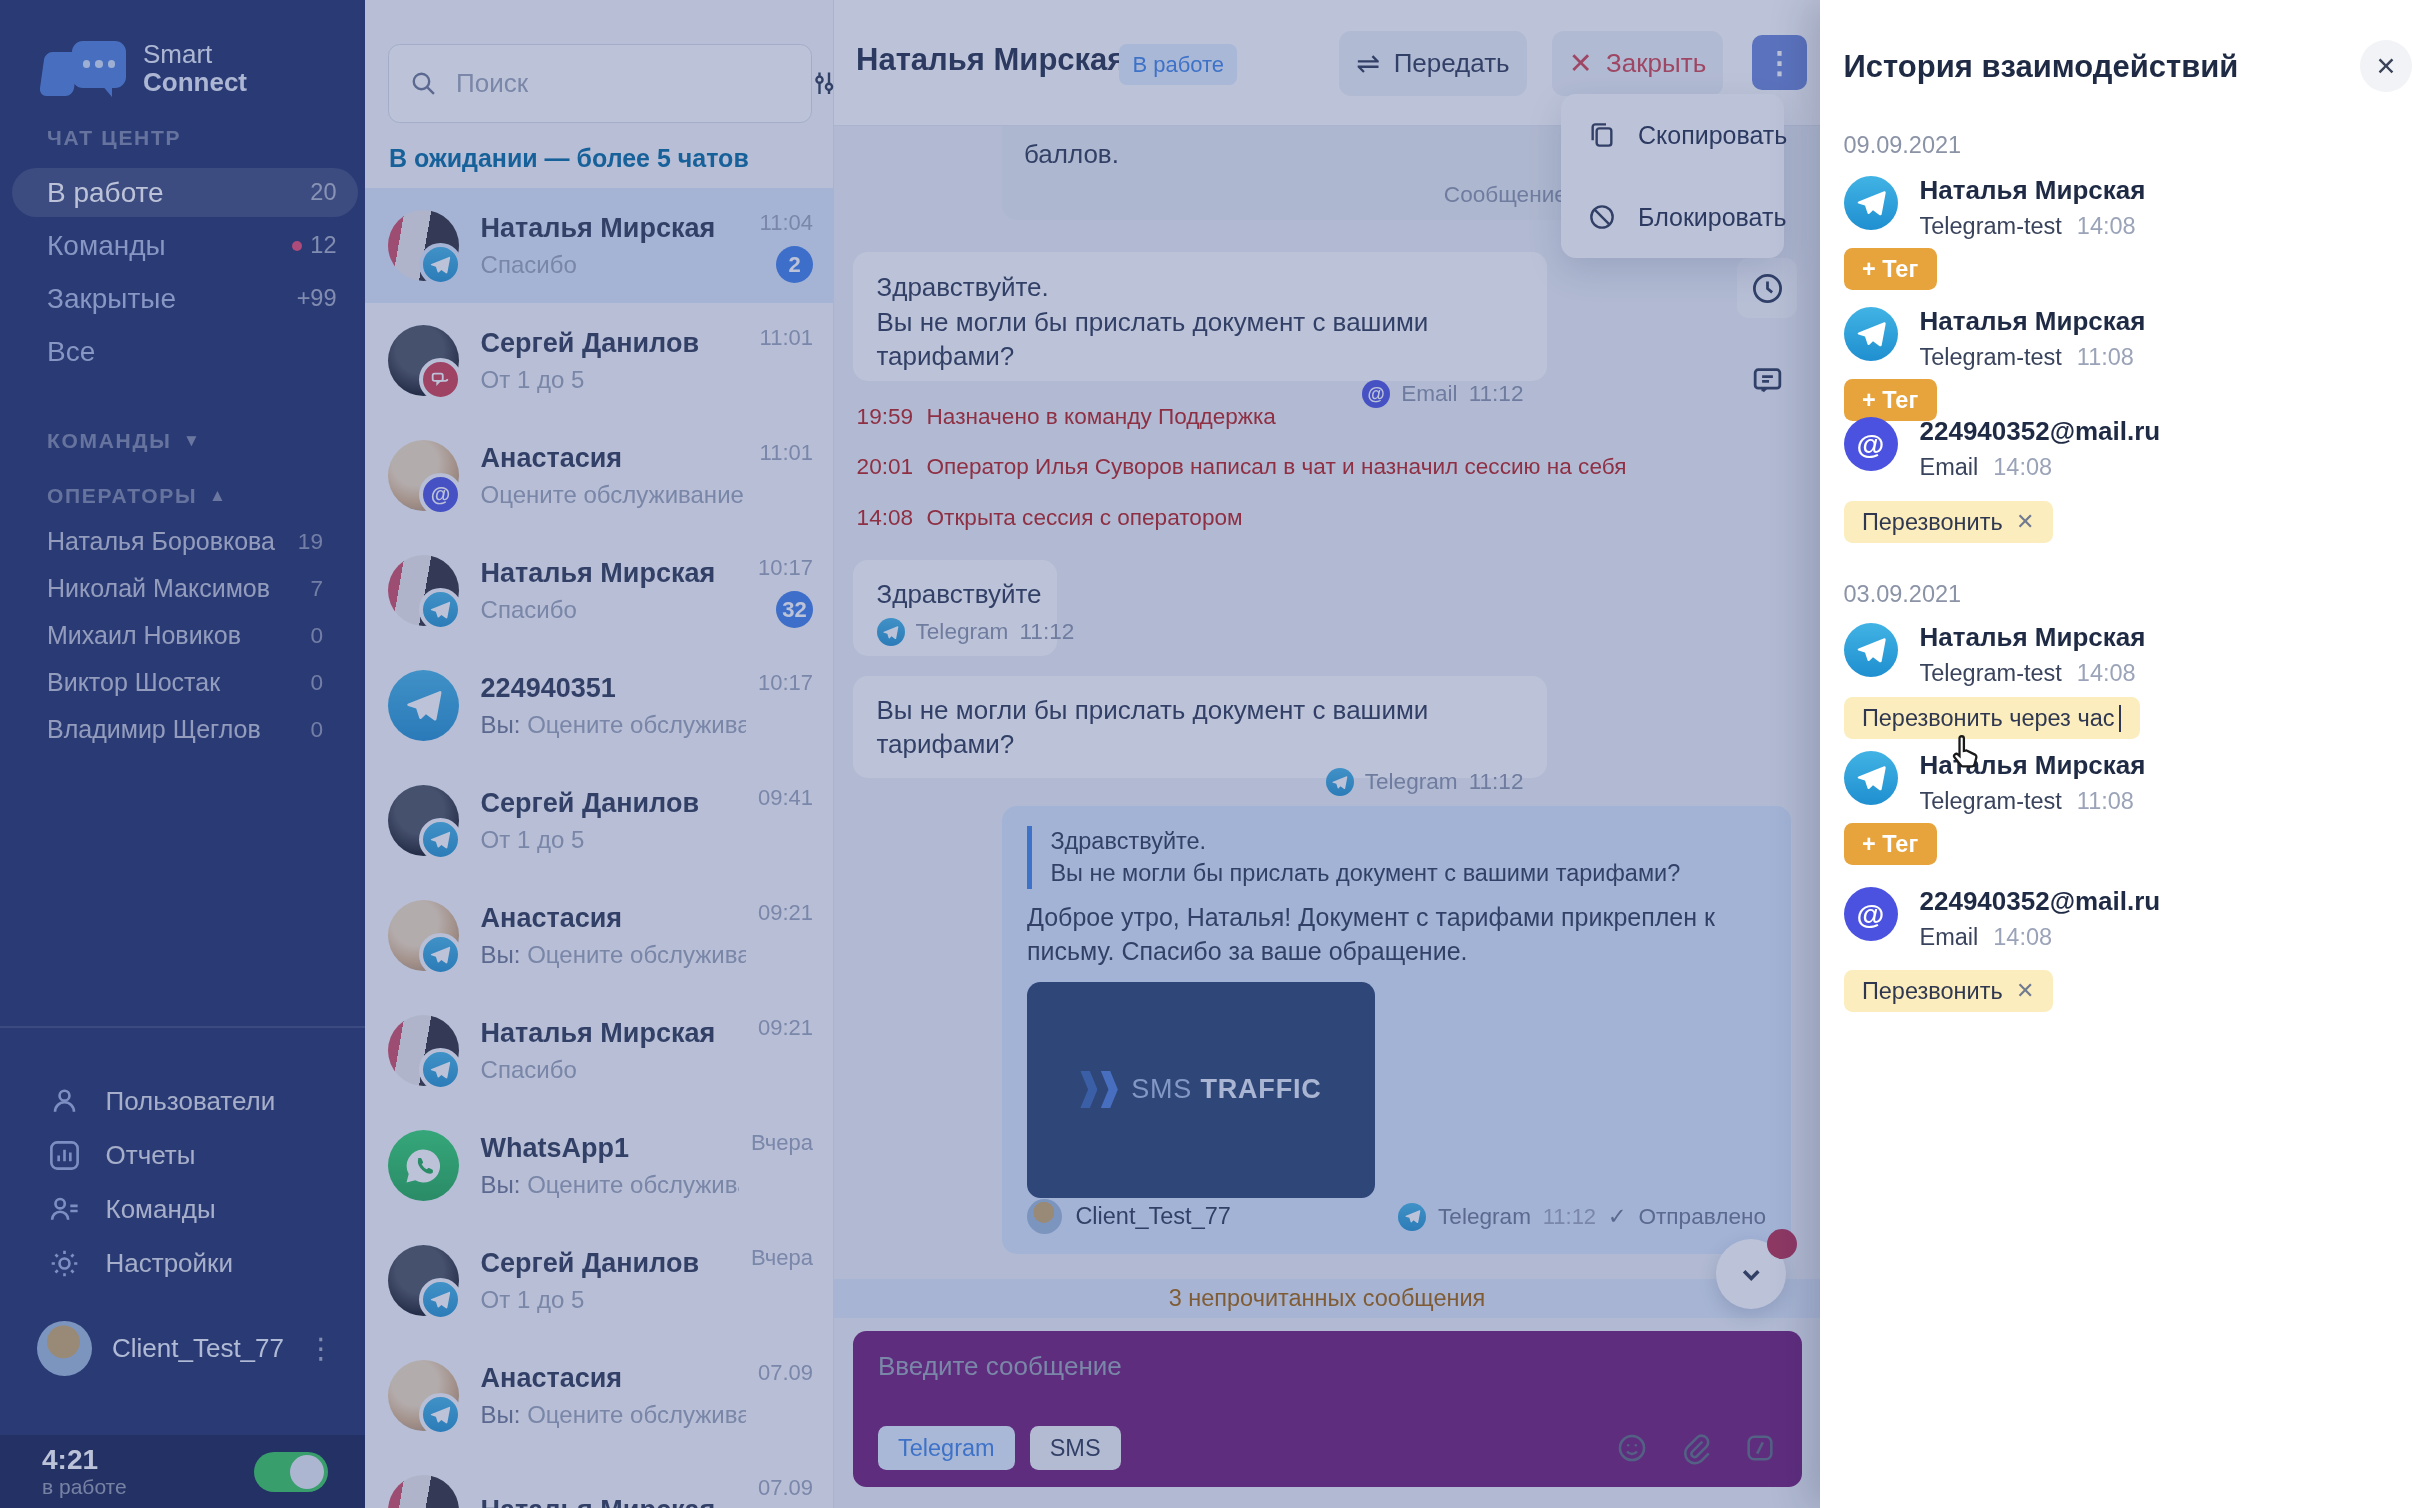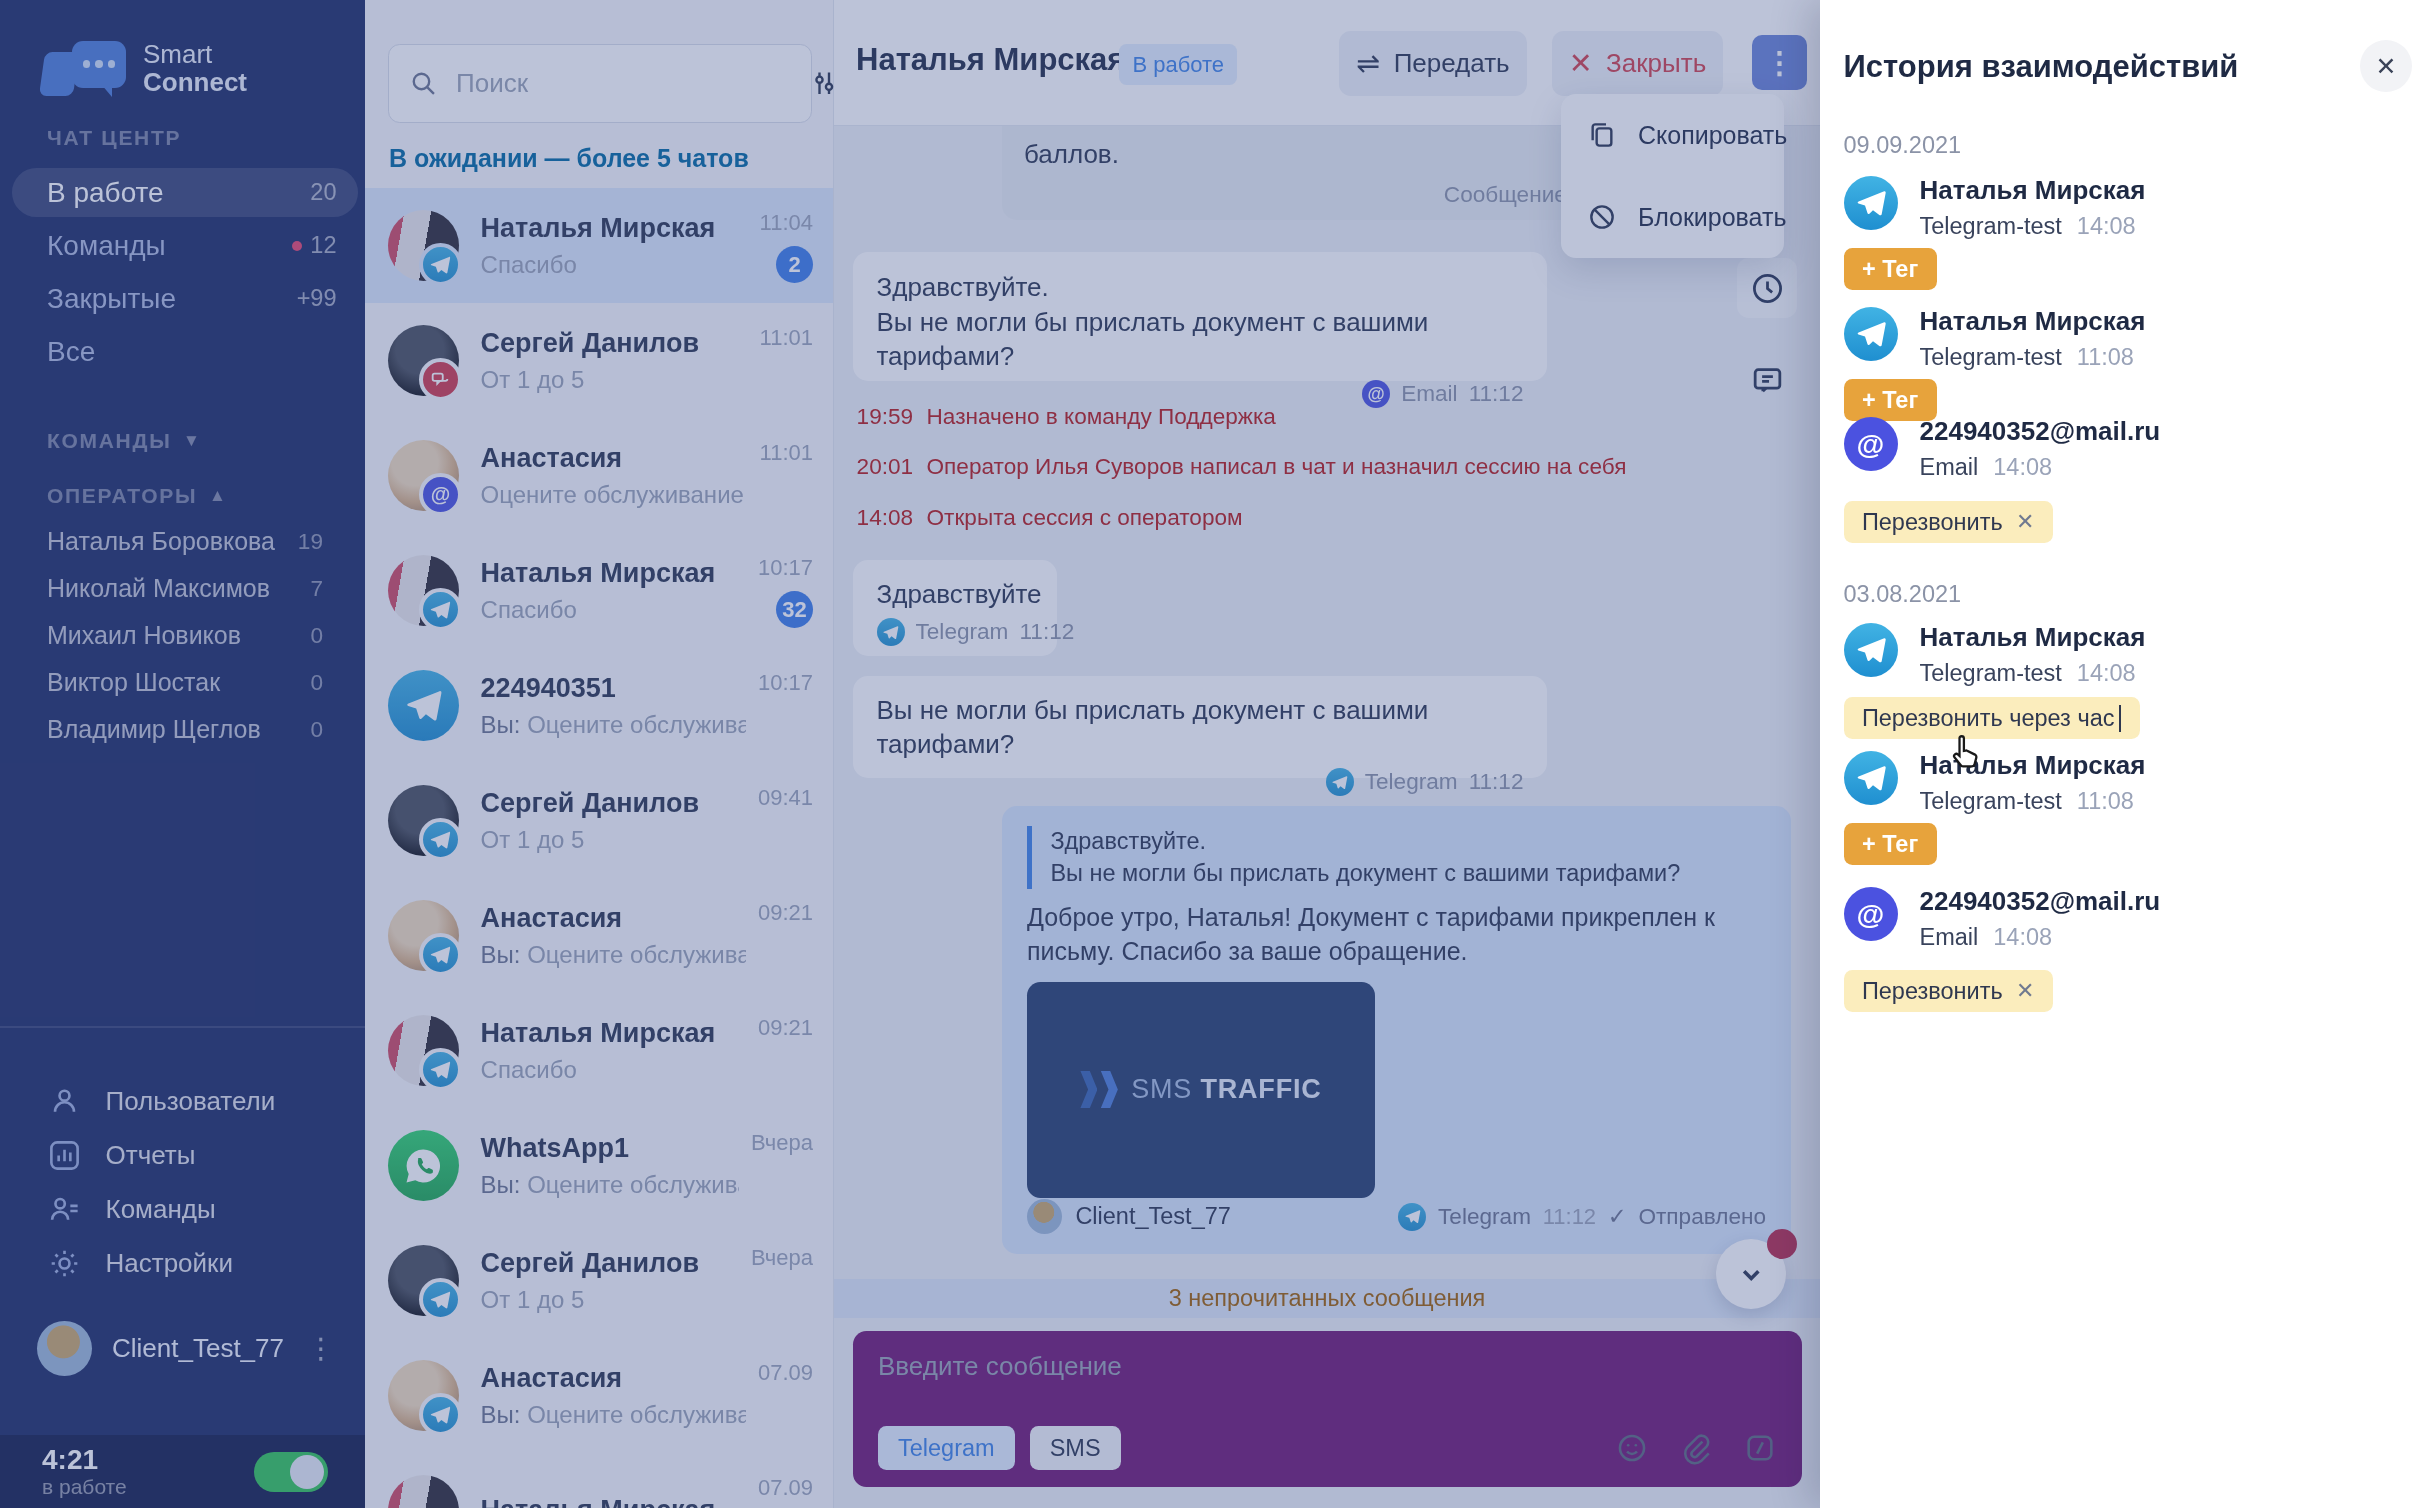--- a/index.html
+++ b/index.html
@@ -712,21 +712,21 @@
               <span class="tm">14:08</span>
             </div>
         </div>
       </div>
     </div>
     <div class="htag chip" style="top:501px;">
       <span>Перезвонить</span>
         <span class="x">✕</span>
     </div>
 
-    <div class="hdate" style="top:581px;">03.08.2021</div>
+    <div class="hdate" style="top:581px;">03.09.2021</div>
 
     <div class="hentry" style="top:623px;">
       <div class="hrow">
         <div class="hav tg">
             <svg viewBox="0 0 24 24">
               <path fill="#fff" d="M21.9 3.2 2.7 10.8c-.9.4-.9 1.2-.1 1.5l4.9 1.6 1.9 5.8c.2.7.9.8 1.4.3l2.7-2.6 5 3.7c.6.4 1.3.1 1.5-.7l3-15.9c.2-1-.4-1.6-1.1-1.3z"></path>
             </svg>
           </div>
         <div>
           <div class="hname">Наталья Мирская</div>

